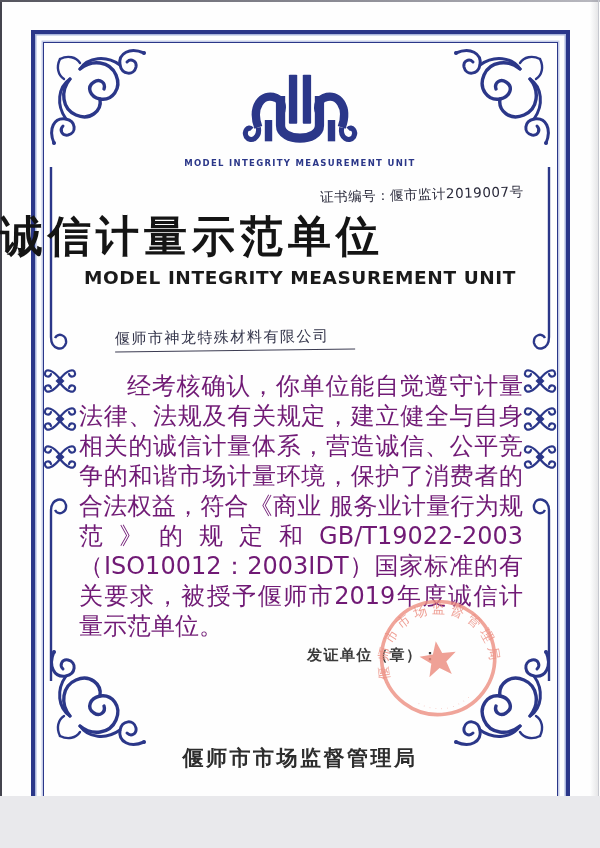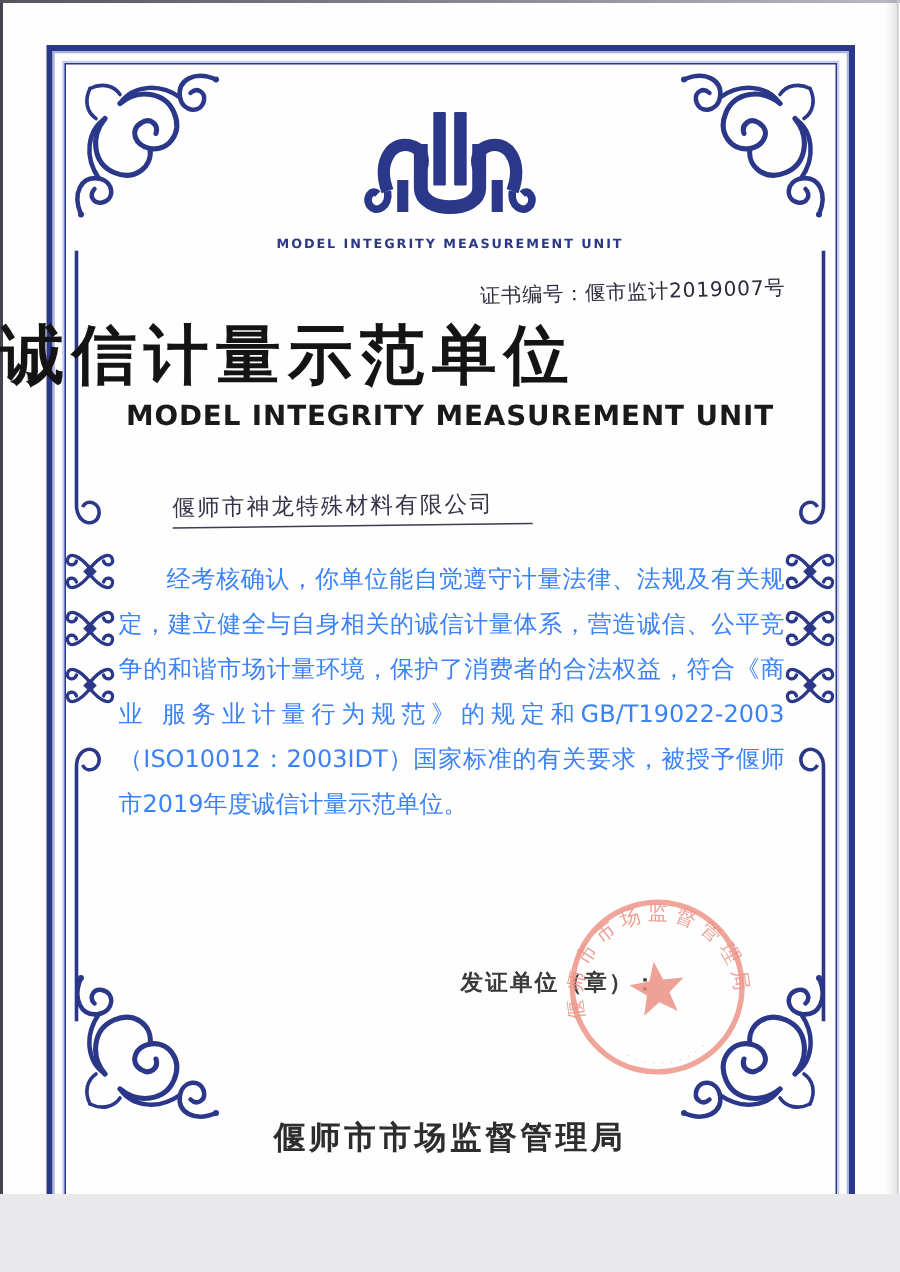--- a/index.html
+++ b/index.html
@@ -58,21 +58,21 @@
 
   .awardee{
     position:absolute;left:115px;top:328px;width:240px;
     border-bottom:1.6px solid #3c3c52;padding-bottom:3px;
     font-size:15px;color:#33344a;letter-spacing:1.5px;
     transform:rotate(-.7deg);white-space:nowrap;
   }
 
   .body-text{
     position:absolute;left:79px;top:371px;width:444px;
-    font-size:16px;line-height:30px;color:#3b82f6;
+    font-size:24px;line-height:30px;color:#701a75;
     text-align:justify;text-indent:2em;
   }
 
   .issuer{
     position:absolute;left:307px;top:646px;font-size:15px;color:#3a3a3a;
     font-weight:600;letter-spacing:1.5px;white-space:nowrap;
   }
 
   .seal{position:absolute;left:374px;top:593px;width:128px;height:128px;
     transform:rotate(-8deg);opacity:.93;}

